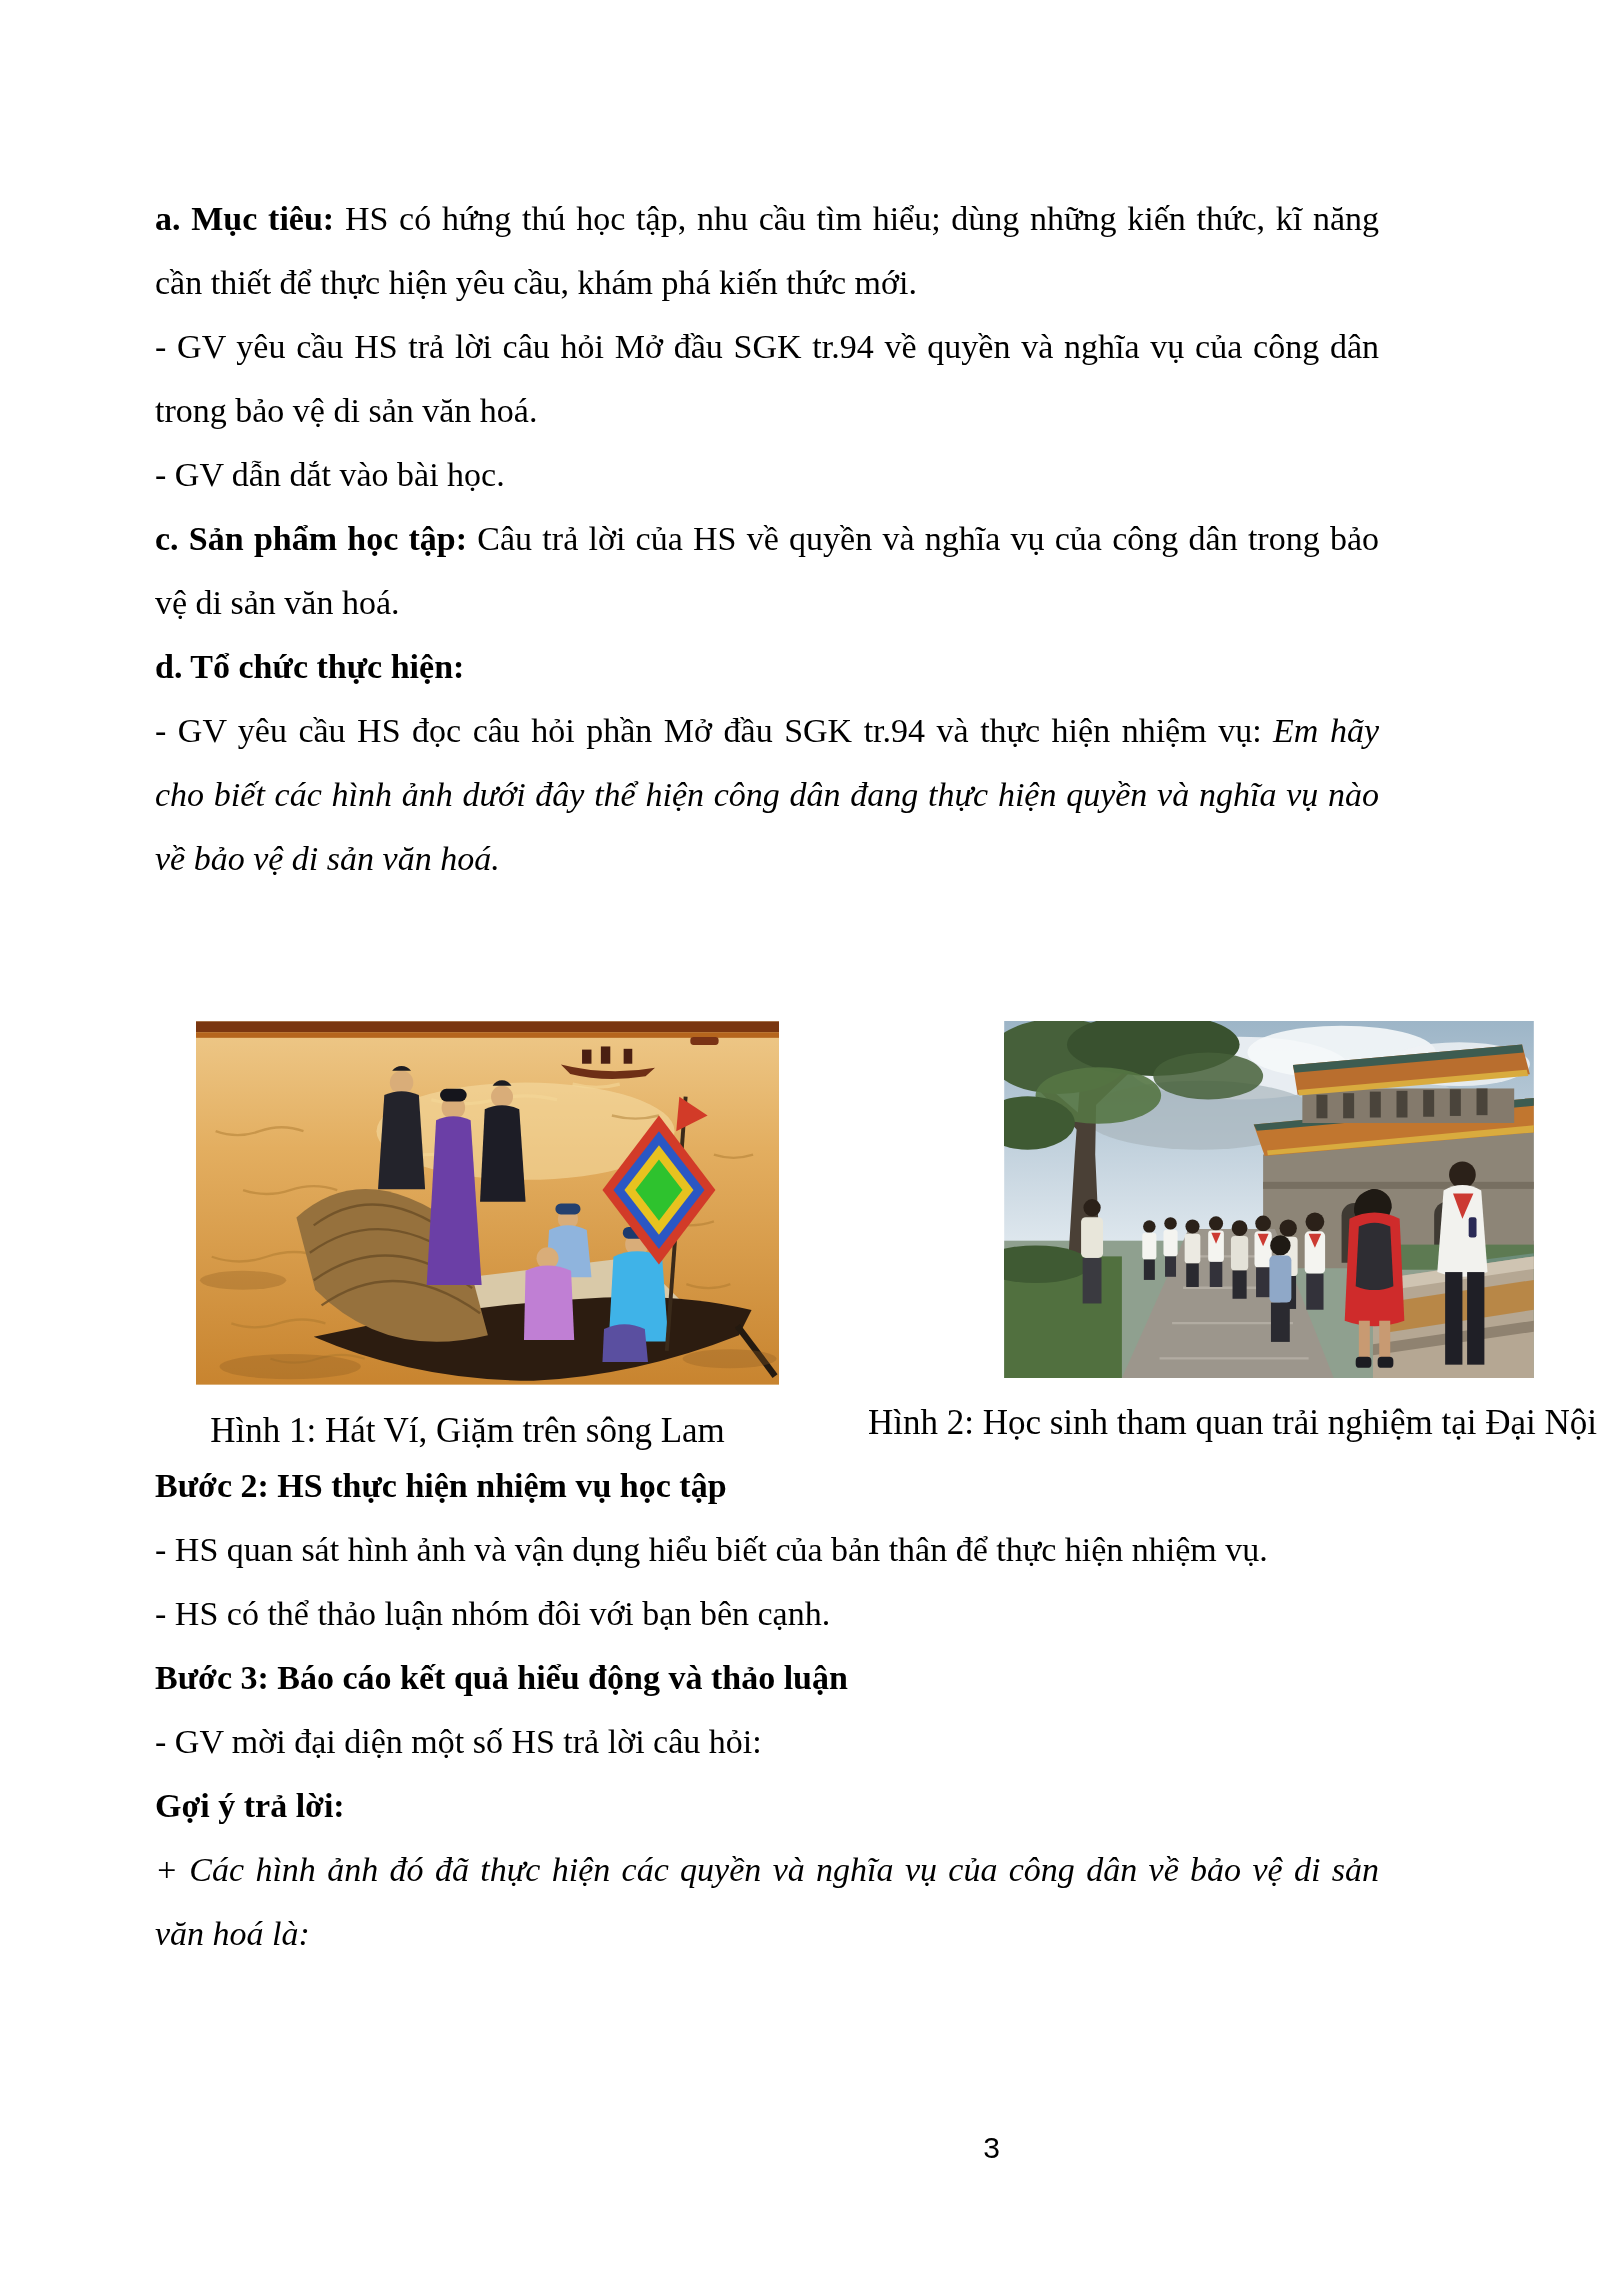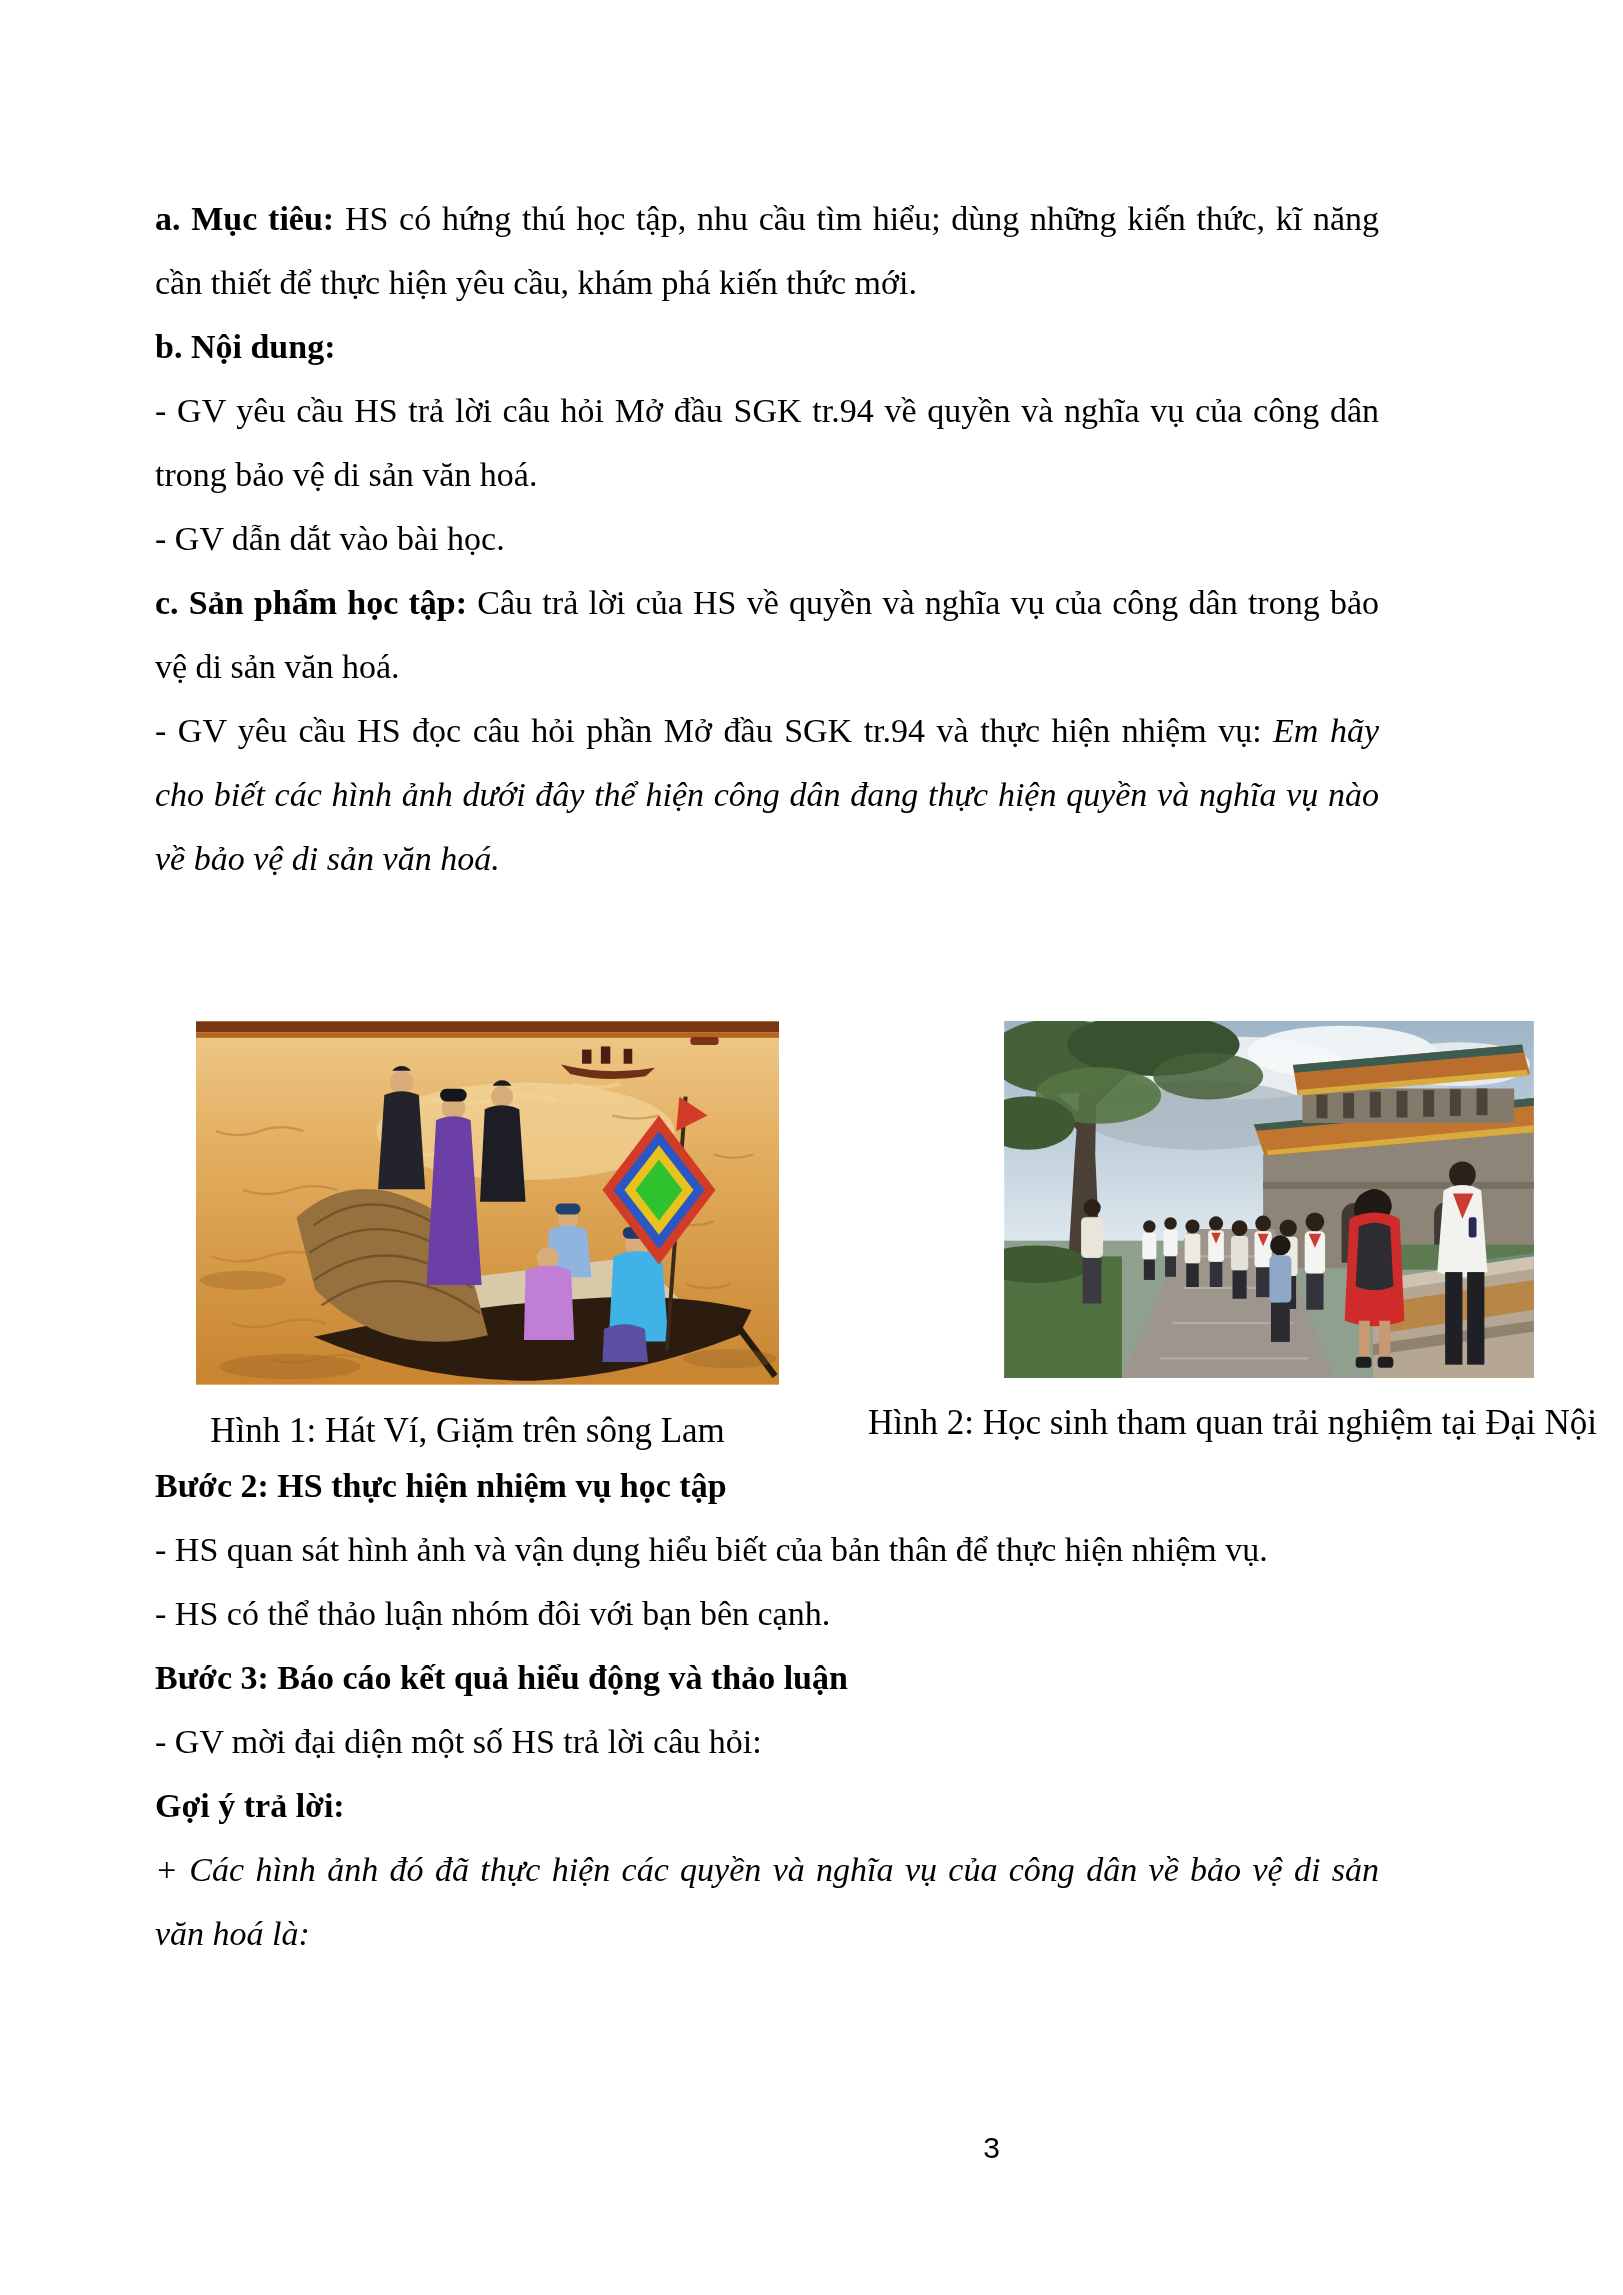--- a/index.html
+++ b/index.html
@@ -29,24 +29,24 @@
     font-family:"Liberation Sans","DejaVu Sans",sans-serif; font-size:30px;
   }
 </style>
 </head>
 <body>
 
 <div>
 
   <div id="block1" class="textblock">
     <p class="just"><span class="b">a. Mục tiêu:</span><span> HS có hứng thú học tập, nhu cầu tìm hiểu; dùng những kiến thức, kĩ năng cần thiết để thực hiện yêu cầu, khám phá kiến thức mới.</span></p>
-    <p><span class="b">b. Nội dung:</span></p>
     <p class="just"><span>- GV yêu cầu HS trả lời câu hỏi Mở đầu SGK tr.94 về quyền và nghĩa vụ của công dân trong bảo vệ di sản văn hoá.</span></p>
     <p><span>- GV dẫn dắt vào bài học.</span></p>
     <p class="just"><span class="b">c. Sản phẩm học tập:</span><span> Câu trả lời của HS về quyền và nghĩa vụ của công dân trong bảo vệ di sản văn hoá.</span></p>
+    <p><span class="b">d. Tổ chức thực hiện:</span></p>
     <p class="just"><span>- GV yêu cầu HS đọc câu hỏi phần Mở đầu SGK tr.94 và thực hiện nhiệm vụ: </span><span class="i">Em hãy cho biết các hình ảnh dưới đây thể hiện công dân đang thực hiện quyền và nghĩa vụ nào về bảo vệ di sản văn hoá.</span></p>
   </div>
 
   <div id="figrow">
 
     <figure id="fig1" class="fig" aria-label="Người dân mặc trang phục truyền thống hát Ví, Giặm trên thuyền giữa dòng sông Lam lúc hoàng hôn, có cờ hội nhiều màu">
       <svg viewBox="0 0 743 463">
         <defs>
           <linearGradient id="water1" x1="0" y1="0" x2="0" y2="1">
             <stop offset="0" stop-color="#eec98a"></stop>

